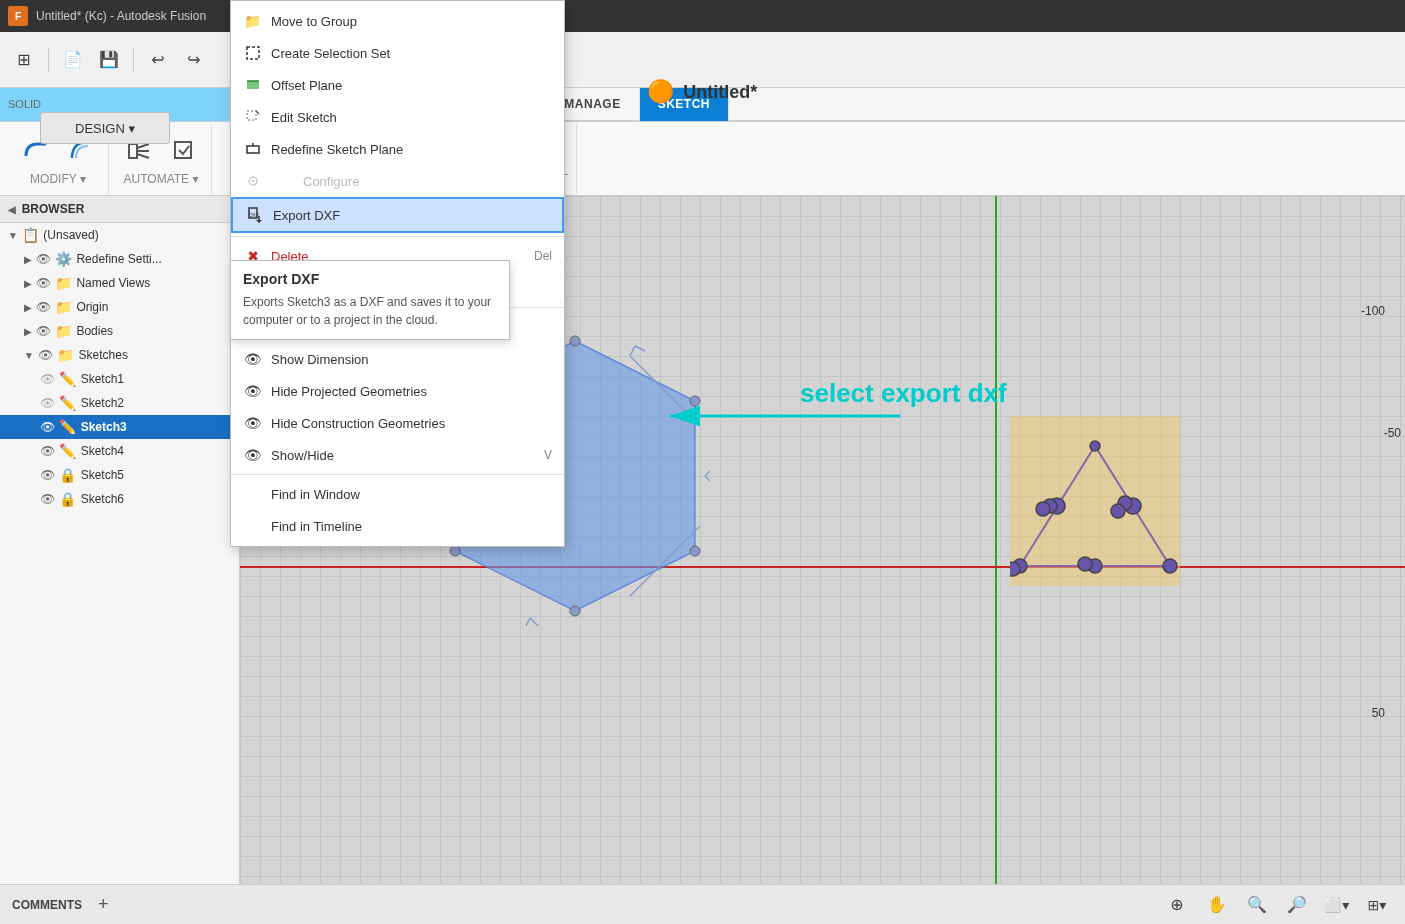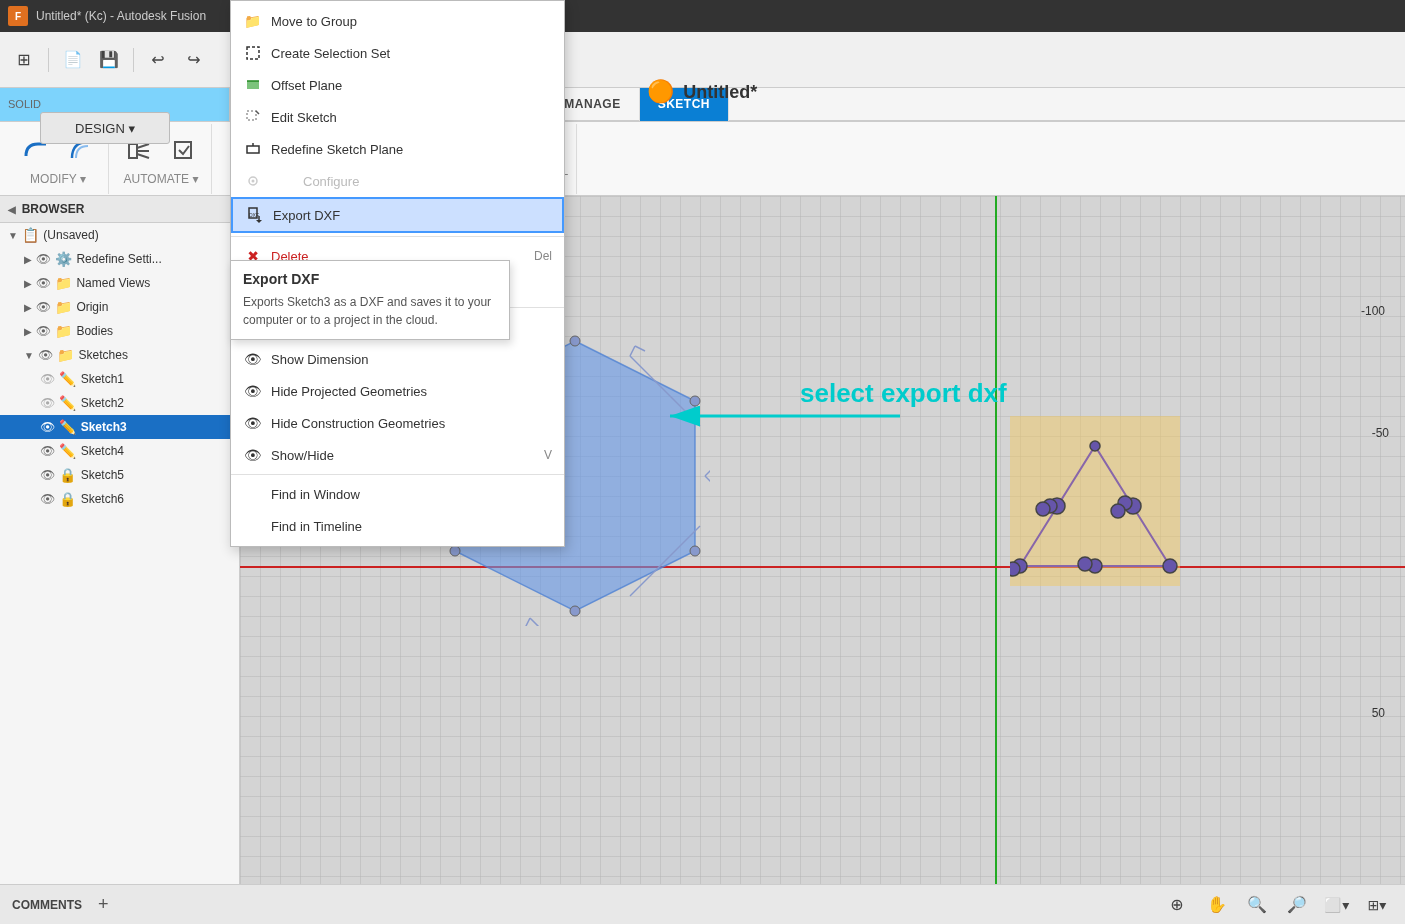--- a/index.html
+++ b/index.html
@@ -411,21 +411,21 @@
     <span>Sketch6</span>
   </div>
 </div>
 
 <div id="canvas">
 
   <div class="canvas-vline"></div>
   <div class="canvas-hline"></div>
 
   <div class="axis-label" style="right: 20px; top: 95px; margin-top: 13px;">-100</div>
-  <div class="axis-label" style="right: 16px; top: 230px;">-50</div>
+  <div class="axis-label" style="right: 4px; top: 230px;">-50</div>
   <div class="axis-label" style="right: 20px; top: 510px;">50</div>
 
   <div class="hexagon-container">
     <svg class="hexagon-svg" viewBox="0 0 270 300">
 
       <polygon points="135,15 255,75 255,225 135,285 15,225 15,75" fill="rgba(100,150,230,0.6)" stroke="rgba(80,130,210,0.8)" stroke-width="1.5"></polygon>
 
       <circle cx="135" cy="15" r="5" fill="#8899cc" stroke="#666" stroke-width="1"></circle>
       <circle cx="255" cy="75" r="5" fill="#8899cc" stroke="#666" stroke-width="1"></circle>
       <circle cx="255" cy="225" r="5" fill="#8899cc" stroke="#666" stroke-width="1"></circle>

